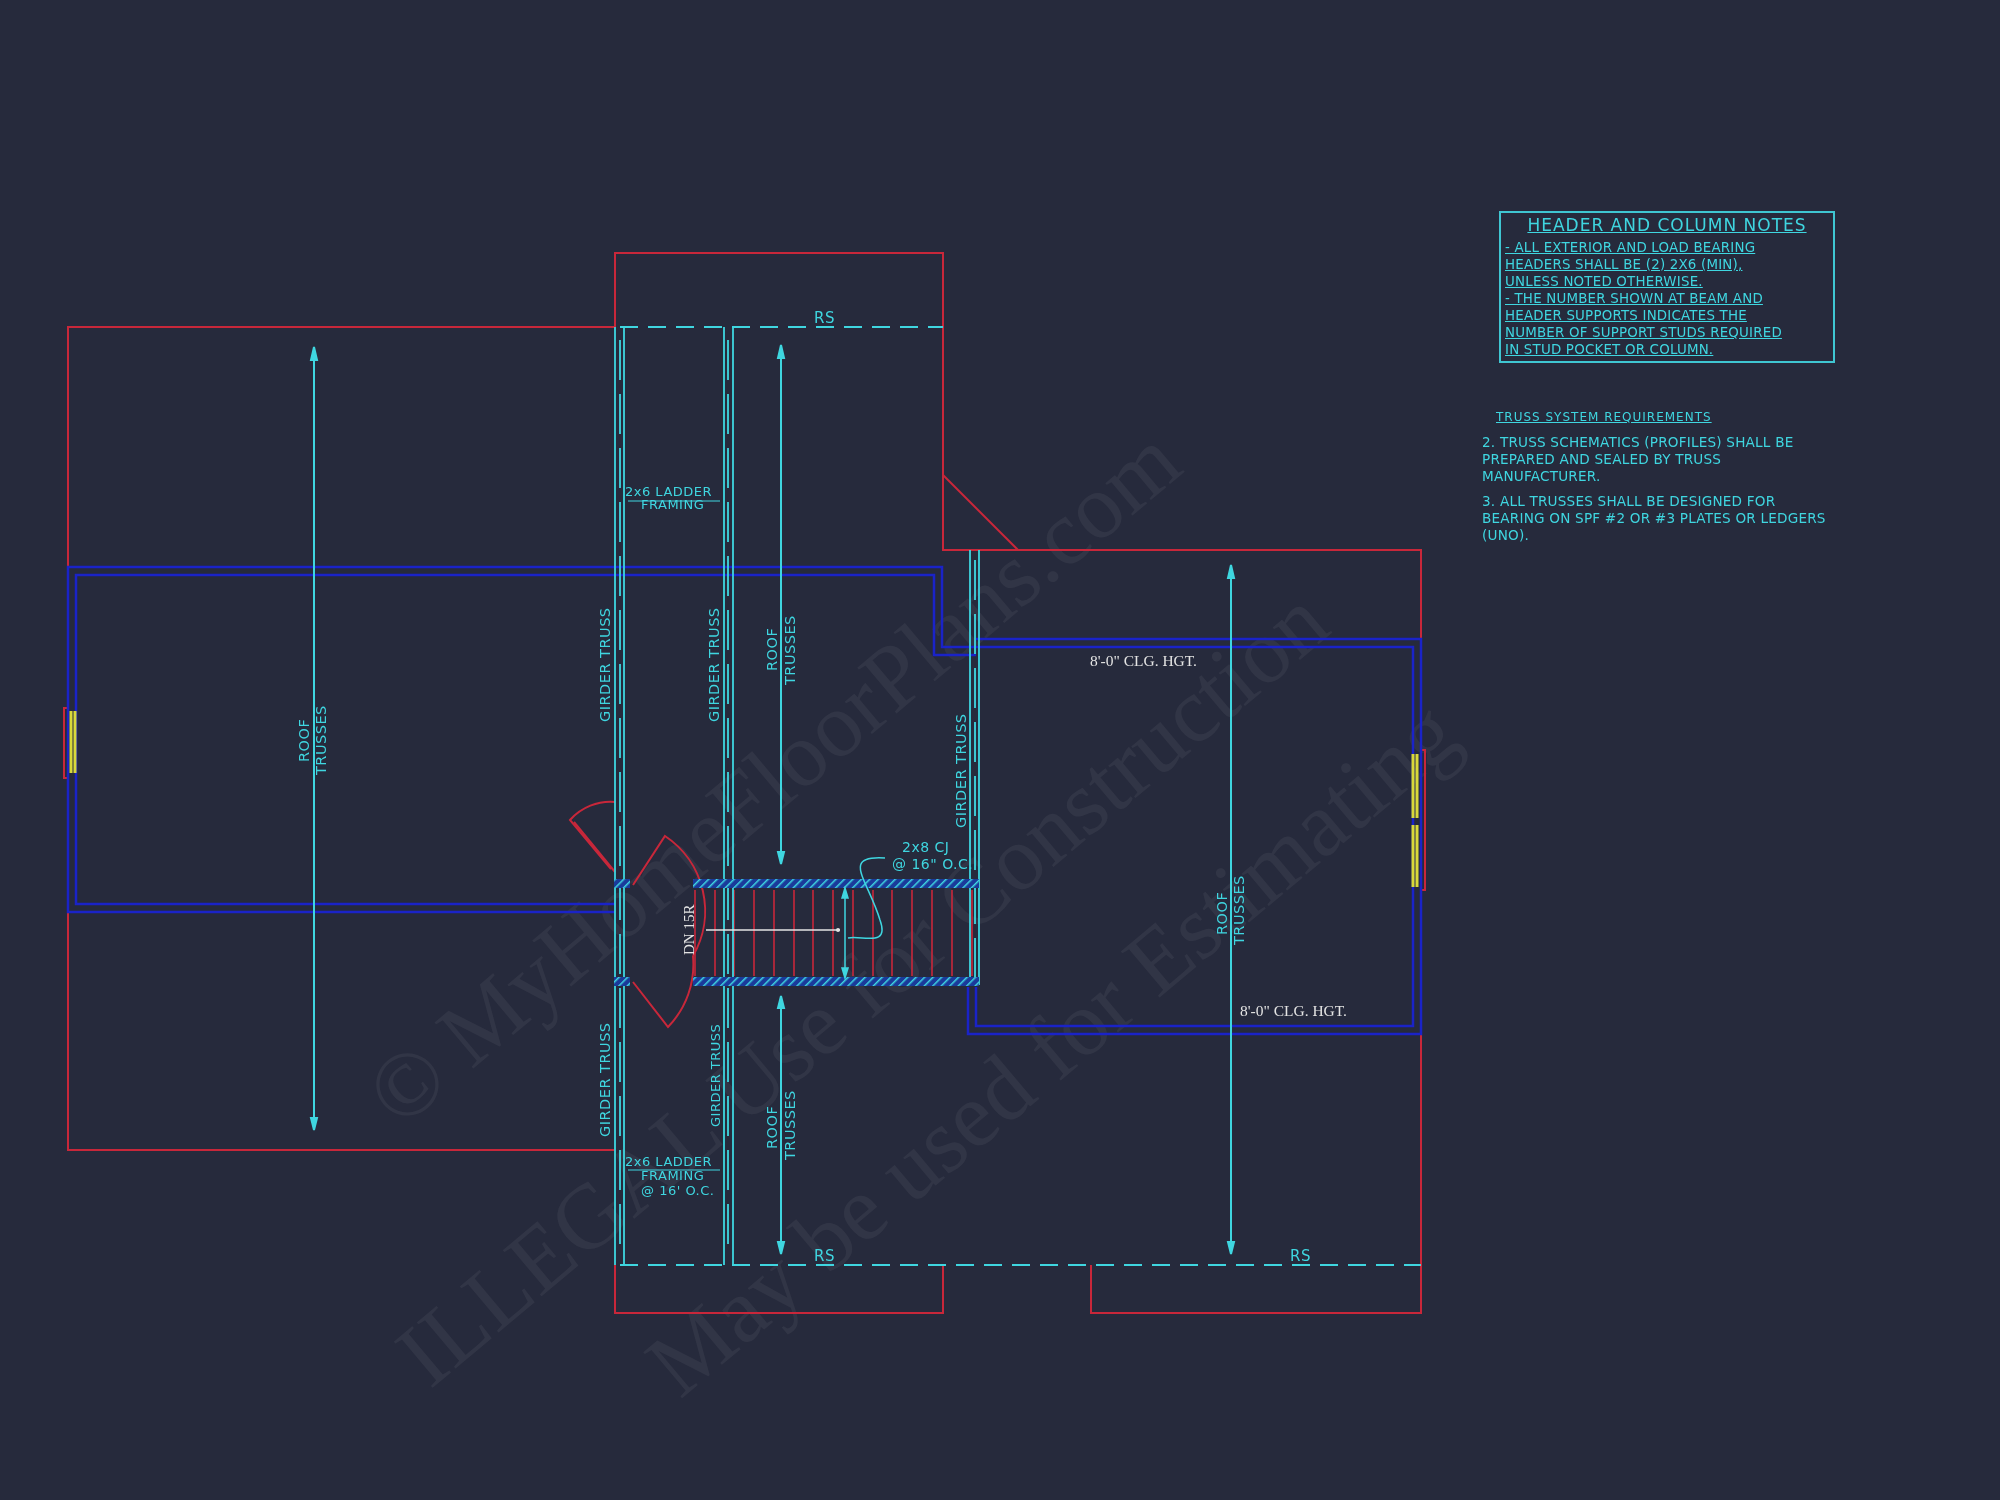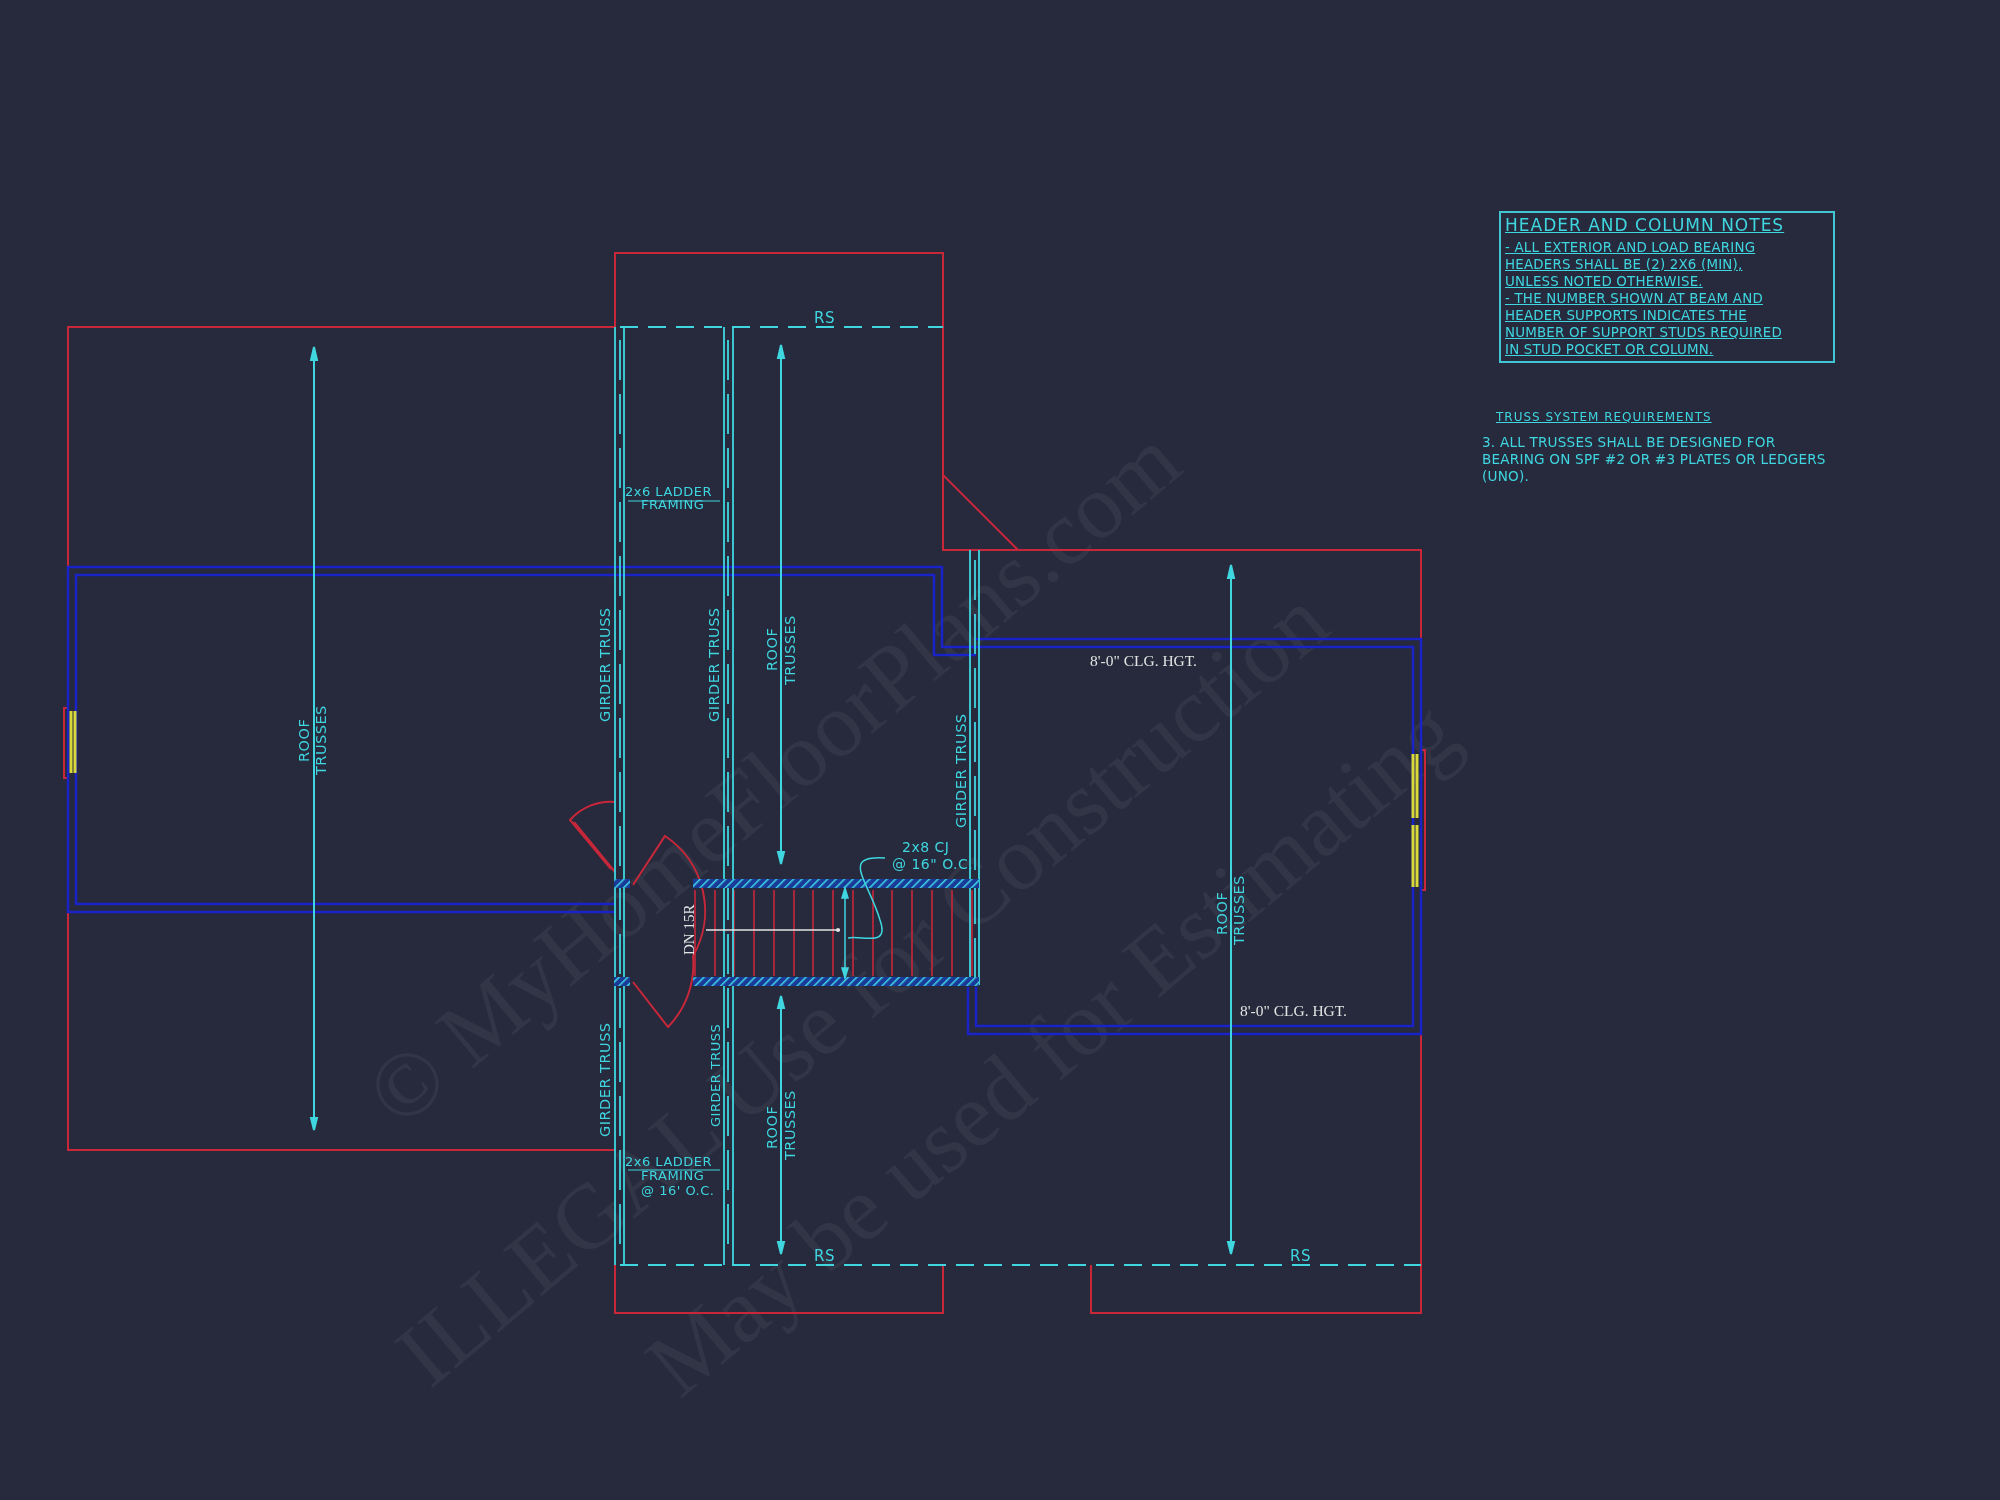--- a/index.html
+++ b/index.html
@@ -29,21 +29,21 @@
     font-family: "DejaVu Sans", sans-serif;
     text-transform: uppercase;
   }
   #header-notes {
     left: 1499px; top: 211px; width: 336px; height: 152px;
     border: 2px solid #3fc6d2;
     box-sizing: border-box;
     padding: 2px 4px;
   }
   #header-notes .title {
-    text-decoration: underline;
+    text-align: center; text-decoration: underline;
     font-size: 17px; letter-spacing: 1px; margin-bottom: 4px;
   }
   #header-notes .line { font-size: 13.4px; line-height: 17px; white-space: nowrap; letter-spacing: 0.2px; text-decoration: underline; }
   #truss-notes { left: 1482px; top: 410px; width: 430px; }
   #truss-notes .title {
     font-size: 12px; text-decoration: underline; letter-spacing: 1px;
     margin-left: 14px; margin-bottom: 10px;
   }
   #truss-notes .item { margin-bottom: 8px; }
   #truss-notes .line { font-size: 13.6px; line-height: 17px; white-space: nowrap; letter-spacing: 0.2px; }
@@ -226,17 +226,22 @@
   <div class="line">UNLESS NOTED OTHERWISE.</div>
   <div class="line">- THE NUMBER SHOWN AT BEAM AND</div>
   <div class="line">HEADER SUPPORTS INDICATES THE</div>
   <div class="line">NUMBER OF SUPPORT STUDS REQUIRED</div>
   <div class="line">IN STUD POCKET OR COLUMN.</div>
 </div>
 
 <div id="truss-notes" class="notes">
   <div class="title">TRUSS SYSTEM REQUIREMENTS</div>
   <div class="item">
+    <div class="line">2. TRUSS SCHEMATICS (PROFILES) SHALL BE</div>
+    <div class="line">PREPARED AND SEALED BY TRUSS</div>
+    <div class="line">MANUFACTURER.</div>
+  </div>
+  <div class="item">
     <div class="line">3. ALL TRUSSES SHALL BE DESIGNED FOR</div>
     <div class="line">BEARING ON SPF #2 OR #3 PLATES OR LEDGERS</div>
     <div class="line">(UNO).</div>
   </div>
 </div>
 
 </body></html>

